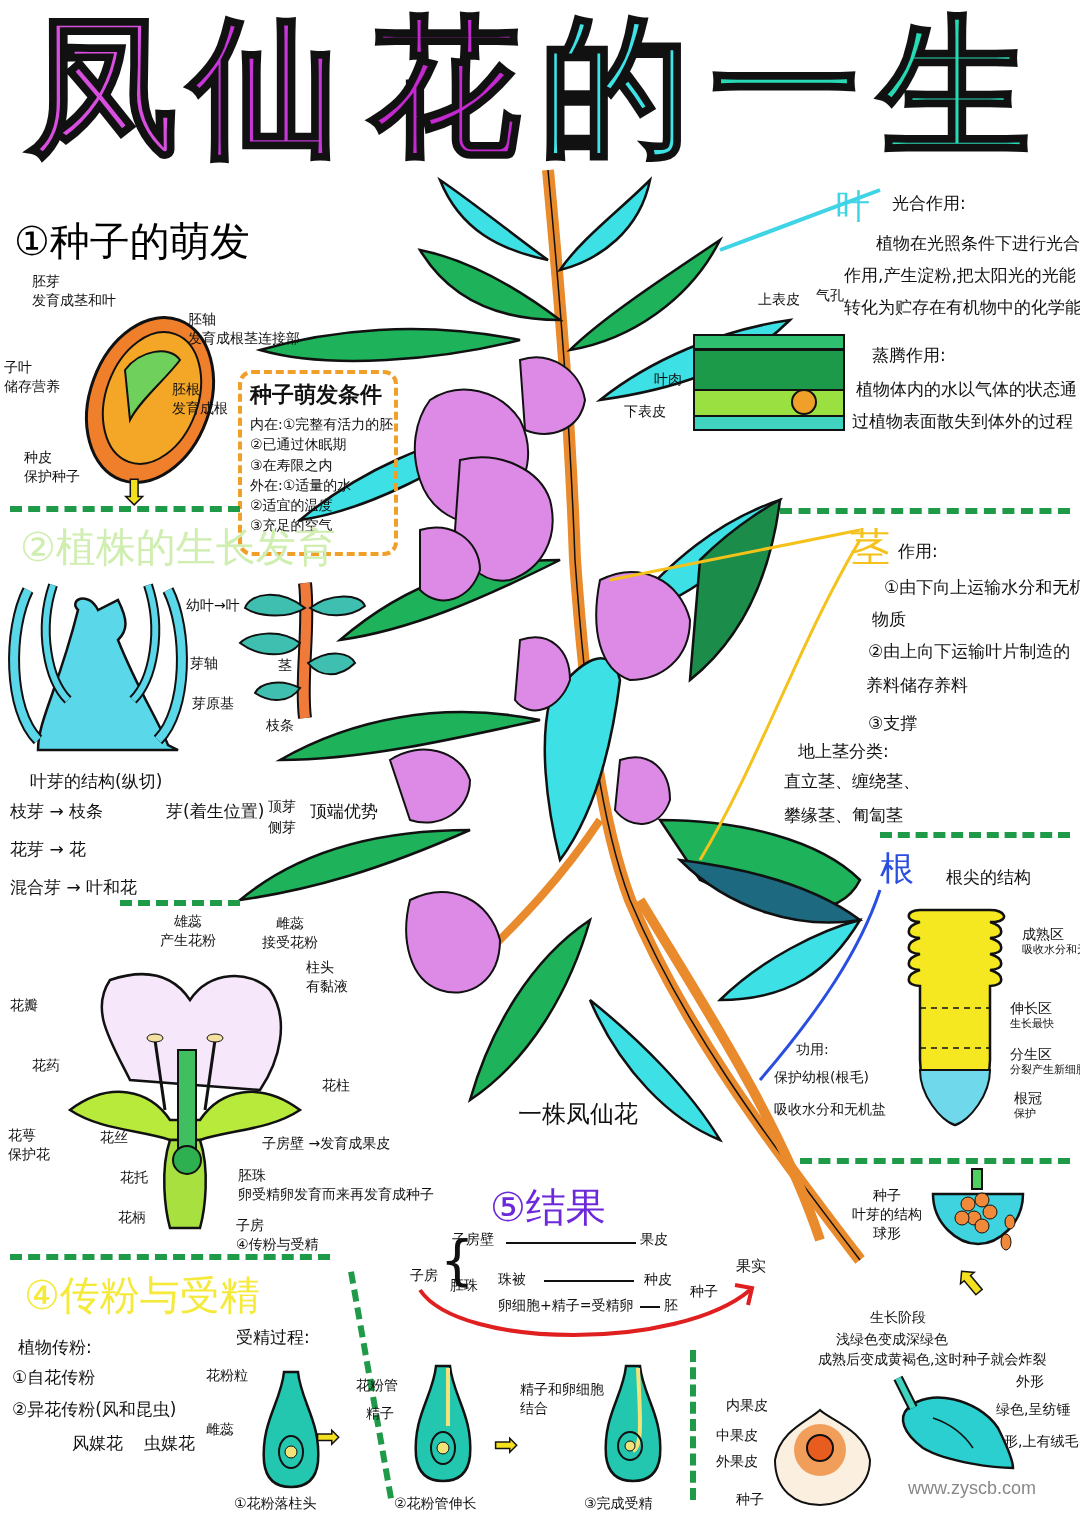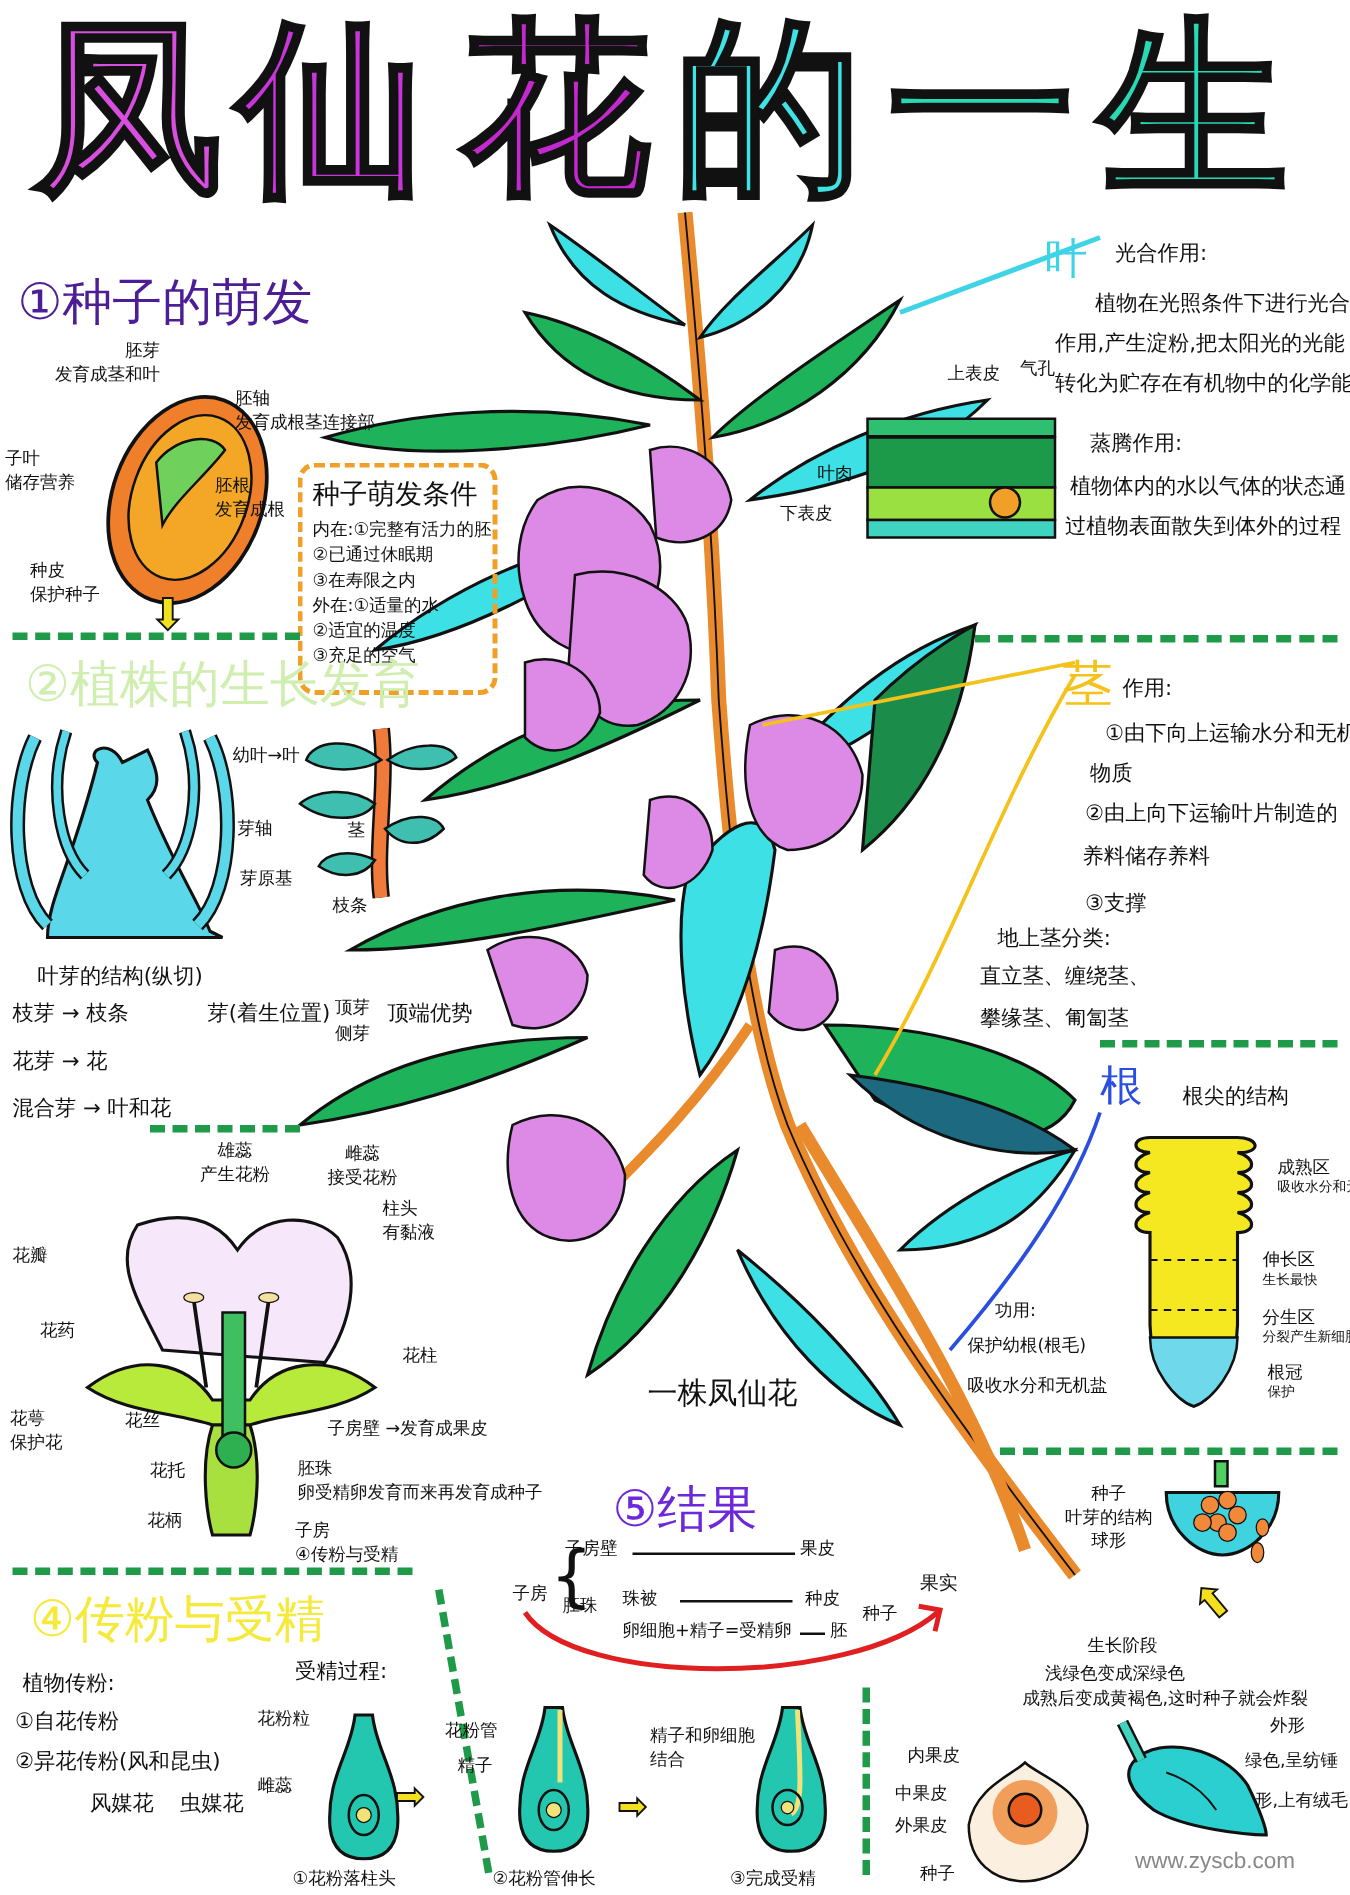--- a/index.html
+++ b/index.html
@@ -5,21 +5,21 @@
   html,body{margin:0;padding:0;background:#fff;}
   body{width:1080px;height:1516px;position:relative;overflow:hidden;font-family:"DejaVu Sans","Liberation Sans",sans-serif;color:#111;}
   .abs{position:absolute;}
   .title-char{position:absolute;top:12px;font-size:150px;font-weight:bold;line-height:1;-webkit-text-stroke:3px #111;font-family:"DejaVu Sans",sans-serif;}
   .hand{font-family:"DejaVu Sans",sans-serif;font-size:17px;line-height:1.35;white-space:nowrap;}
   .small{font-size:14px;}
   .sec-head{font-size:40px;font-family:"DejaVu Sans",sans-serif;white-space:nowrap;}
   .dash-h{position:absolute;height:0;border-top:6px dashed #1e9a48;}
   .dash-v{position:absolute;width:0;border-left:6px dashed #1e9a48;}
   .cond-box{position:absolute;left:238px;top:370px;width:160px;height:186px;border:4px dashed #f0a028;border-radius:14px;padding:6px 8px;box-sizing:border-box;}
-  .cond-box .hd{font-size:22px;font-weight:normal;margin-bottom:4px;}
+  .cond-box .hd{font-size:22px;font-weight:bold;margin-bottom:4px;}
   .cond-box .ln{font-size:14px;line-height:1.45;white-space:nowrap;}
   svg{position:absolute;overflow:visible;}
   .watermark{position:absolute;left:908px;top:1478px;font-size:18px;color:#888;font-family:"Liberation Sans",sans-serif;}
 </style>
 </head>
 <body>
 
 <div>
   <span class="title-char" style="left:28px;color:#d84fe0">凤</span>
   <span class="title-char" style="left:190px;color:#c636d8">仙</span>
@@ -75,28 +75,28 @@
   <path d="M860 540 C800 640 760 760 700 860" stroke="#f4c21a" stroke-width="3" fill="none"></path>
 
   <path d="M880 890 C860 950 820 1010 760 1080" stroke="#2a4fe0" stroke-width="3" fill="none"></path>
 
   <path d="M420 1290 C460 1350 680 1350 750 1290" stroke="#e02020" stroke-width="4" fill="none"></path>
   <path d="M735 1285 L752 1288 L748 1305" stroke="#e02020" stroke-width="4" fill="none"></path>
 </svg>
 
 <div class="abs hand" style="left:518px;top:1098px;font-size:24px">一株凤仙花</div>
 
-<div class="abs sec-head" style="left:14px;top:214px;color:#4c1d95">①种子的萌发</div>
+<div class="abs sec-head" style="left:14px;top:214px;color:#000000">①种子的萌发</div>
 
 <svg width="180" height="200" style="left:70px;top:310px">
   <ellipse cx="80" cy="90" rx="60" ry="85" transform="rotate(20 80 90)" fill="#ef7f2a" stroke="#111" stroke-width="3"></ellipse>
   <ellipse cx="82" cy="88" rx="46" ry="68" transform="rotate(20 82 88)" fill="#f4a726" stroke="#111" stroke-width="2"></ellipse>
   <path d="M55 60 C70 40 100 35 110 50 C95 70 70 90 60 110 Z" fill="#6fd05c" stroke="#111" stroke-width="2"></path>
 </svg>
-<div class="abs hand small" style="left:44px;top:272px;text-align:right">
+<div class="abs hand small" style="left:32px;top:272px;text-align:left">
   <div>胚芽</div>
     <div>发育成茎和叶</div>
 </div>
 <div class="abs hand small" style="left:188px;top:310px;text-align:left">
   <div>胚轴</div>
     <div>发育成根茎连接部</div>
 </div>
 <div class="abs hand small" style="left:4px;top:358px">
   <div>子叶</div>
     <div>储存营养</div>

